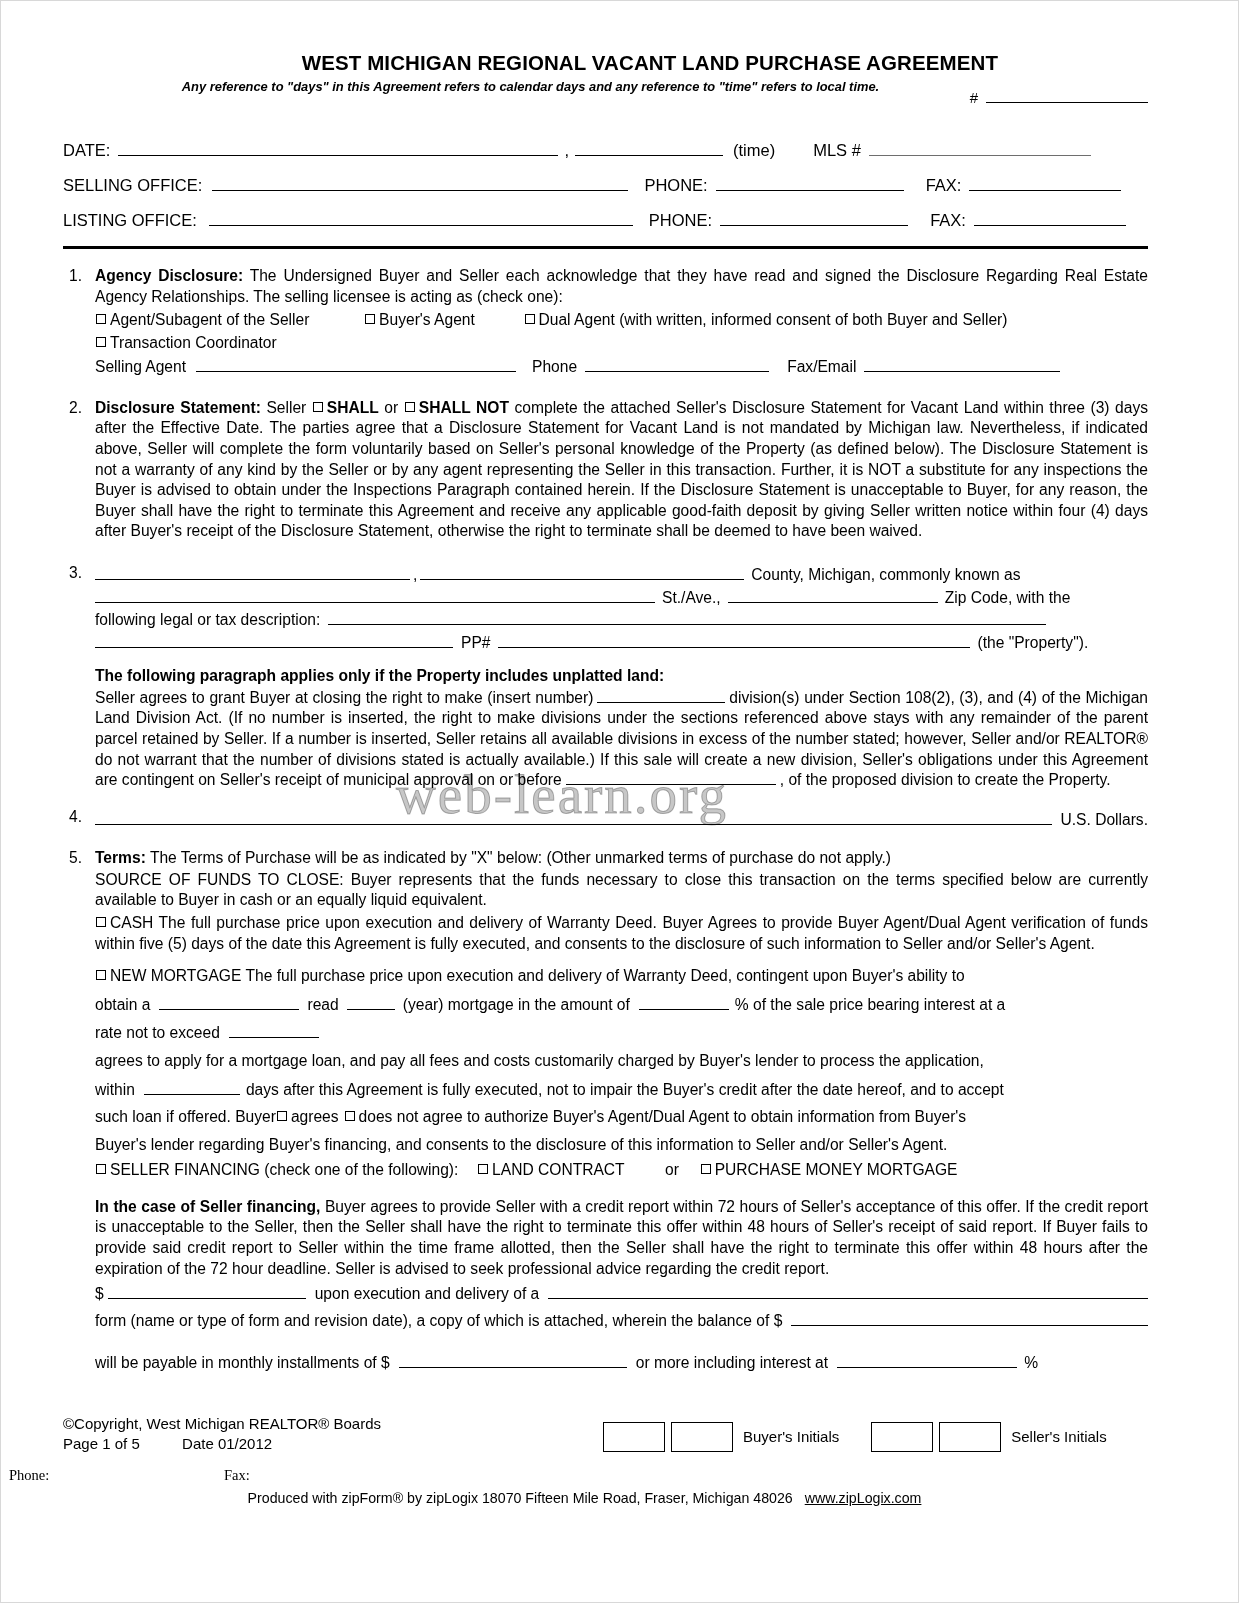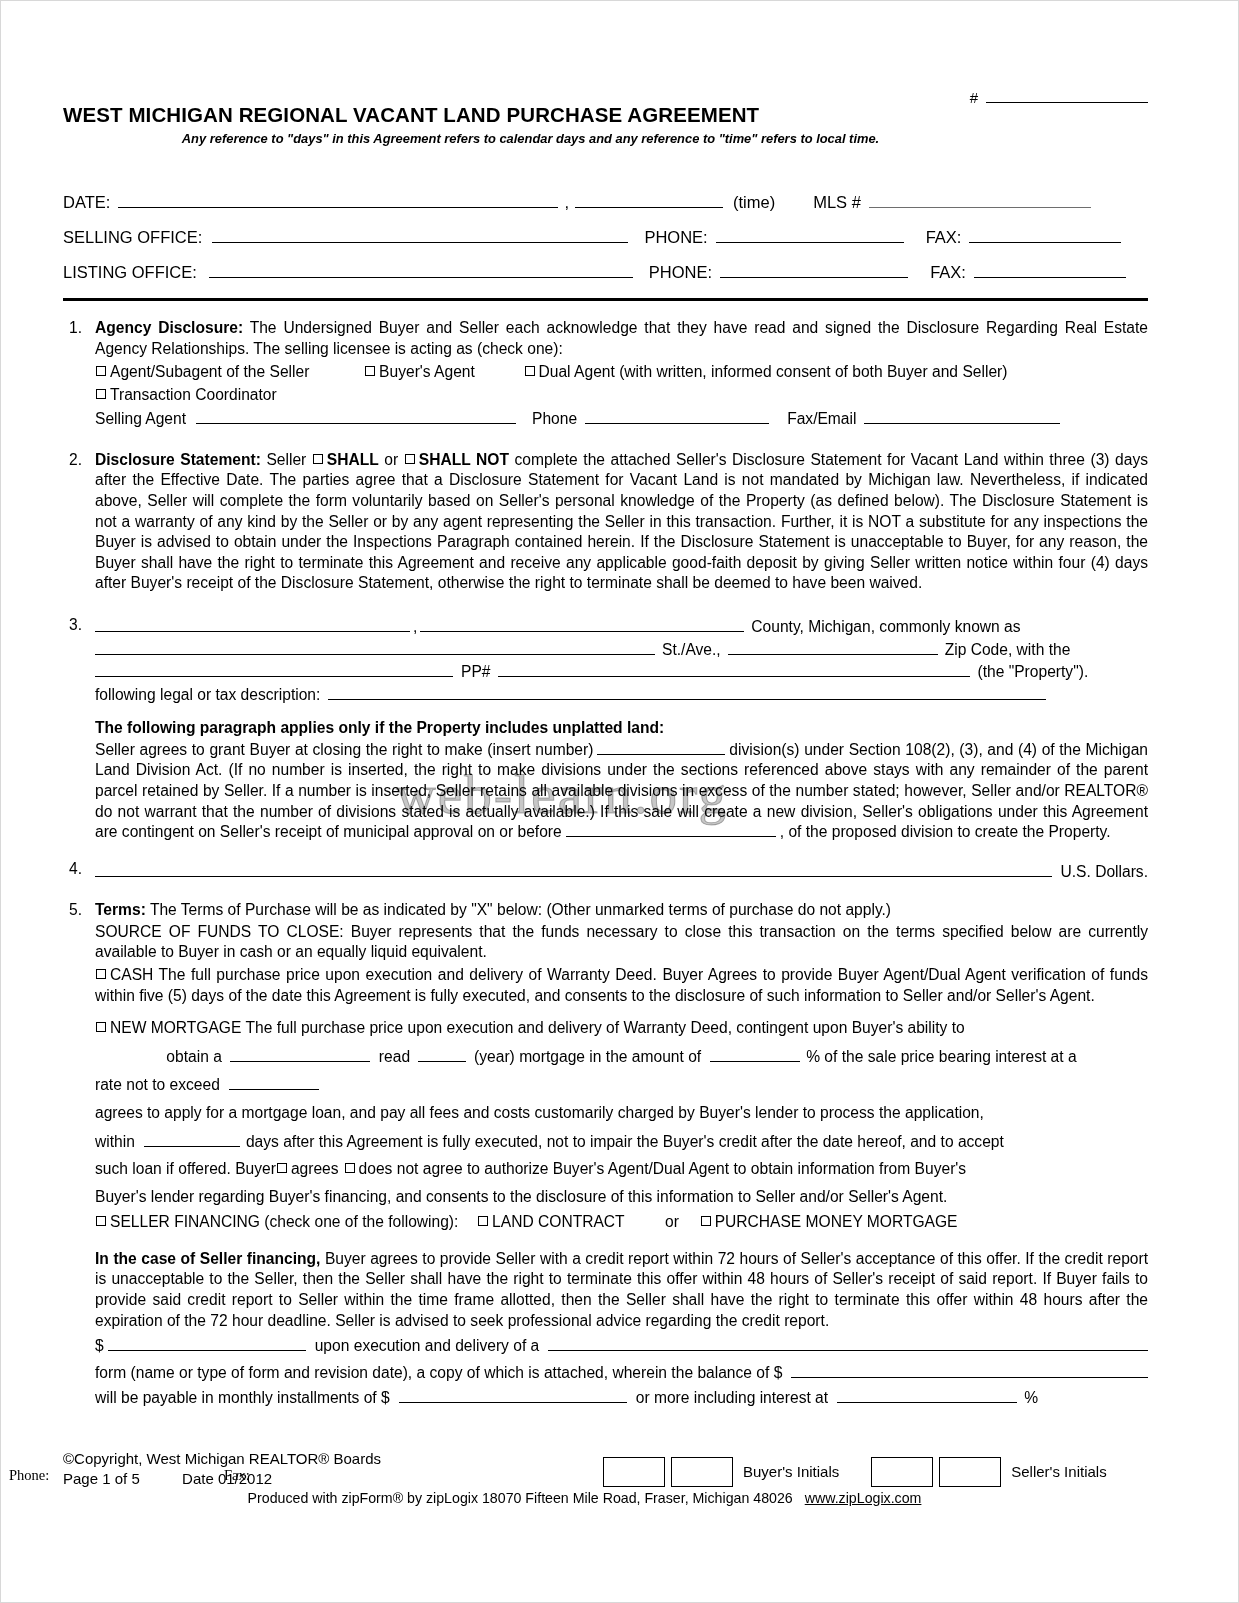--- a/index.html
+++ b/index.html
@@ -23,25 +23,25 @@
   }
   .sheet {
     position: absolute;
     left: 62px;
     top: 0;
     width: 1085px;
   }
 
   
   .doc-title {
-    text-align: left;
+    text-align: right;
     font-size: 20.5px;
     font-weight: bold;
     letter-spacing: .1px;
-    margin-top: 102px;
+    margin-top: 50px;
     padding-right: 150px;
   }
   .doc-subtitle {
     text-align: center;
     font-size: 12.9px;
     font-style: italic;
     font-weight: bold;
     margin-top: 4px;
     padding-right: 150px;
   }
@@ -264,28 +264,28 @@
           <span class="ln" style="width:324px;"></span>
           <span style="margin-left:7px;">County, Michigan, commonly known as</span>
         </div>
         <div class="fieldrow" style="margin-top:1px;">
           <span class="ln" style="width:560px;"></span>
           <span style="margin-left:7px;">St./Ave.,</span>
           <span class="ln" style="width:210px;margin-left:7px;"></span>
           <span style="margin-left:7px;">Zip Code, with the</span>
         </div>
         <div class="fieldrow" style="margin-top:1px;">
+          <span>following legal or tax description:</span>
+          <span class="ln" style="width:718px;margin-left:8px;"></span>
+        </div>
+        <div class="fieldrow" style="margin-top:1px;">
           <span class="ln" style="width:358px;"></span>
           <span style="margin-left:8px;">PP#</span>
           <span class="ln" style="width:472px;margin-left:8px;"></span>
           <span style="margin-left:7px;">(the "Property").</span>
-        </div>
-        <div class="fieldrow" style="margin-top:1px;">
-          <span>following legal or tax description:</span>
-          <span class="ln" style="width:718px;margin-left:8px;"></span>
         </div>
 
         <div style="margin-top:13px;">
           <b>The following paragraph applies only if the Property includes unplatted land:</b>
         </div>
         <div class="just" style="margin-top:1px;">
           <span>Seller agrees to grant Buyer at closing the right to make (insert number)</span><span class="inline-line" style="width:128px;margin:0 4px;"></span><span>division(s) under Section 108(2), (3), and (4) of the Michigan Land Division Act. (If no number is inserted, the right to make divisions under the sections referenced above stays with any remainder of the parent parcel retained by Seller. If a number is inserted, Seller retains all available divisions in excess of the number stated; however, Seller and/or REALTOR® do not warrant that the number of divisions stated is actually available.) If this sale will create a new division, Seller's obligations under this Agreement are contingent on Seller's receipt of municipal approval on or before</span><span class="inline-line" style="width:210px;margin:0 4px;"></span><span>, of the proposed division to create the Property.</span>
         </div>
       </div>
     </div>
@@ -309,21 +309,21 @@
         <div class="just" style="margin-top:1px;">SOURCE OF FUNDS TO CLOSE: Buyer represents that the funds necessary to close this transaction on the terms specified below are currently available to Buyer in cash or an equally liquid equivalent.</div>
 
         <div class="just" style="margin-top:2px;">
           <span class="cb"></span><span>CASH</span><span>  The full purchase price upon execution and delivery of Warranty Deed. Buyer Agrees to provide Buyer Agent/Dual Agent verification of funds within five (5) days of the date this Agreement is fully executed, and consents to the disclosure of such information to Seller and/or Seller's Agent.</span>
         </div>
 
         <div class="just" style="margin-top:12px;">
           <span class="cb"></span><span>NEW MORTGAGE</span><span>  The full purchase price upon execution and delivery of Warranty Deed, contingent upon Buyer's ability to</span>
         </div>
 
-        <div class="fieldrow" style="margin-top:7px;justify-content:center;">
+        <div class="fieldrow" style="margin-top:7px;">
           <span>obtain a</span>
           <span class="ln" style="width:140px;margin-left:8px;"></span>
           <span style="margin-left:9px;">read</span>
           <span class="ln" style="width:48px;margin-left:8px;"></span>
           <span style="margin-left:8px;">(year) mortgage in the amount of</span>
           <span class="ln" style="width:90px;margin-left:9px;"></span>
           <span style="margin-left:6px;">% of the sale price bearing interest at a</span>
         </div>
 
         <div class="fieldrow" style="margin-top:7px;">
@@ -364,21 +364,21 @@
           <span class="ln" style="width:198px;margin-left:4px;"></span>
           <span style="margin-left:9px;white-space:nowrap;">upon execution and delivery of a</span>
           <span class="ln" style="flex:1 1 auto;margin-left:9px;"></span>
         </div>
 
         <div class="fieldrow" style="margin-top:5px;">
           <span style="white-space:nowrap;">form (name or type of form and revision date), a copy of which is attached, wherein the balance of $</span>
           <span class="ln" style="flex:1 1 auto;margin-left:9px;"></span>
         </div>
 
-        <div class="fieldrow" style="margin-top:4px;">
+        <div class="fieldrow" style="margin-top:21px;">
           <span style="white-space:nowrap;">will be payable in monthly installments of $</span>
           <span class="ln" style="width:228px;margin-left:9px;"></span>
           <span style="margin-left:9px;white-space:nowrap;">or more including interest at</span>
           <span class="ln" style="width:180px;margin-left:9px;"></span>
           <span style="margin-left:7px;">%</span>
         </div>
       </div>
     </div>
 
     <div class="footer-block">

